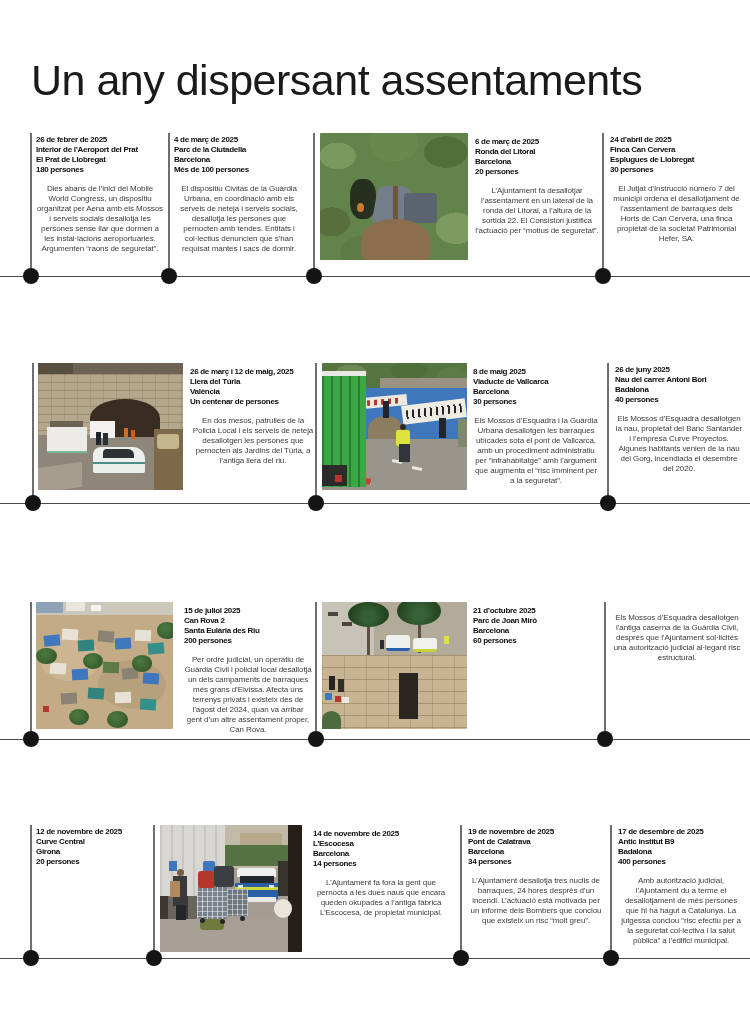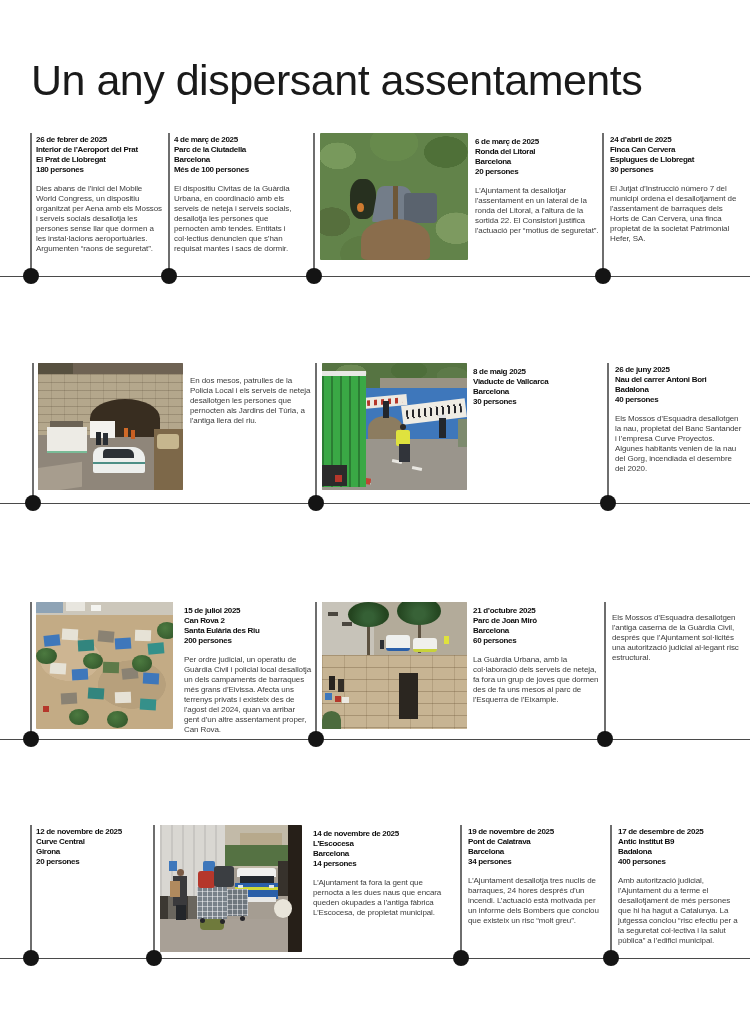--- a/index.html
+++ b/index.html
@@ -7,21 +7,21 @@
         font-family:"Liberation Sans",sans-serif;color:#111;}
   .title{position:absolute;left:31px;top:27px;font-size:43px;font-weight:400;
          letter-spacing:-0.5px;color:#1a1a1a;white-space:nowrap;}
   .hline{position:absolute;left:0;width:750px;height:1px;background:#4a4a4a;}
   .entry{position:absolute;}
   .vrule{position:absolute;left:0;top:0;width:1.5px;background:#6e6e6e;display:block;}
   .dot{position:absolute;left:-7px;width:16px;height:16px;border-radius:50%;
        background:#141414;display:block;}
   .txt{position:absolute;top:2px;}
   .hdr div{font-weight:bold;font-size:8px;line-height:10px;letter-spacing:-0.3px;color:#0d0d0d;}
-  .body{margin:9px 0 0;font-size:8px;line-height:10px;letter-spacing:-0.1px;color:#3c3c3c;}
+  .body{margin:9px 0 0;font-size:8px;line-height:10px;letter-spacing:-0.1px;color:#3c3c3c;text-align:center;}
   .photo{position:absolute;top:0;height:127px;overflow:hidden;border-radius:1px;background:#999;}
   .s{position:absolute;display:block;}
   .ph-bush{background:
      radial-gradient(30px 22px at 12% 18%,#78995c 0 60%,transparent 61%),
      radial-gradient(36px 26px at 85% 15%,#4f7038 0 60%,transparent 61%),
      radial-gradient(40px 30px at 50% 8%,#678a4c 0 60%,transparent 61%),
      radial-gradient(30px 24px at 8% 70%,#566f3d 0 60%,transparent 61%),
      radial-gradient(34px 26px at 92% 75%,#7d9a60 0 60%,transparent 61%),
      radial-gradient(40px 30px at 30% 95%,#5d7c44 0 60%,transparent 61%),
      #62834a;}
@@ -122,20 +122,26 @@
       <span class="s" style="left:36%;top:46%;width:17%;height:13%;background:#f3f2ee"></span>
       <span class="s" style="left:38%;top:66%;width:36%;height:21%;background:#edefed;border-radius:8px 12px 2px 2px"></span>
       <span class="s" style="left:45%;top:68%;width:21%;height:7%;background:#2c3136;border-radius:4px 6px 0 0"></span>
       <span class="s" style="left:38%;top:78%;width:36%;height:2px;background:#4d8f86"></span>
       <span class="s" style="left:40%;top:54%;width:5px;height:13px;background:#22262b"></span>
       <span class="s" style="left:45%;top:55%;width:5px;height:12px;background:#2a2f35"></span>
       <span class="s" style="left:59%;top:51%;width:4px;height:9px;background:#d06a28"></span>
       <span class="s" style="left:64%;top:53%;width:4px;height:9px;background:#c85f22"></span>
     </div>
     <div class="txt" style="left:158px;top:4px;width:126px">
+      <div class="hdr">
+        <div>26 de març i 12 de maig, 2025</div>
+        <div>Llera del Túria</div>
+        <div>València</div>
+        <div>Un centenar de persones</div>
+      </div>
       <p class="body">En dos mesos, patrulles de la Policia Local i els serveis de neteja desallotgen les persones que pernocten als Jardins del Túria, a l’antiga llera del riu.</p>
     </div>
   </article>
 
   <article class="entry" style="left:315px;top:363px">
     <span class="vrule" style="height:140px"></span>
     <span class="dot" style="top:132px"></span>
     <div class="photo" style="left:7px;width:145px;background:#98938a">
       <span class="s" style="left:0;top:0;width:100%;height:20%;background:radial-gradient(26px 14px at 20% 40%,#6d8a54 0 60%,transparent 61%),radial-gradient(30px 16px at 60% 30%,#4e6e3a 0 60%,transparent 61%),radial-gradient(26px 14px at 90% 50%,#5d7a49 0 60%,transparent 61%),#567442"></span>
       <span class="s" style="left:40%;top:12%;width:60%;height:10%;background:#9a9384"></span>
@@ -158,20 +164,21 @@
       <span class="s" style="left:81%;top:43%;width:7px;height:20px;background:#23272d"></span>
       <span class="s" style="left:94%;top:44%;width:6%;height:22%;background:#7d8a6e"></span>
     </div>
     <div class="txt" style="left:158px;top:4px;width:126px">
       <div class="hdr">
         <div>8 de maig 2025</div>
         <div>Viaducte de Vallcarca</div>
         <div>Barcelona</div>
         <div>30 persones</div>
       </div>
+      <p class="body">Els Mossos d’Esquadra i la Guàrdia Urbana desallotgen les barraques ubicades sota el pont de Vallcarca, amb un procediment administratiu per “infrahabitatge” amb l’argument que augmenta el “risc imminent per a la seguretat”.</p>
     </div>
   </article>
 
   <article class="entry" style="left:607px;top:363px">
     <span class="vrule" style="height:140px"></span>
     <span class="dot" style="top:132px"></span>
     <div class="txt" style="left:8px;width:128px">
       <div class="hdr">
         <div>26 de juny 2025</div>
         <div>Nau del carrer Antoni Bori</div>
@@ -250,21 +257,20 @@
       <span class="s" style="left:14%;top:75%;width:7px;height:6px;background:#ece9e2"></span>
       <span class="s" style="left:0;top:86%;width:13%;height:14%;background:#4c6b3e;border-radius:50% 50% 0 0"></span>
     </div>
     <div class="txt" style="left:158px;top:4px;width:126px">
       <div class="hdr">
         <div>21 d’octubre 2025</div>
         <div>Parc de Joan Miró</div>
         <div>Barcelona</div>
         <div>60 persones</div>
       </div>
-      <p class="body">La Guàrdia Urbana, amb la col·laboració dels serveis de neteja, fa fora un grup de joves que dormen des de fa uns mesos al parc de l’Esquerra de l’Eixample.</p>
     </div>
   </article>
 
   <article class="entry" style="left:604px;top:602px">
     <span class="vrule" style="height:137px"></span>
     <span class="dot" style="top:129px"></span>
     <div class="txt" style="left:8px;width:130px">
       <p class="body">Els Mossos d’Esquadra desallotgen l’antiga caserna de la Guàrdia Civil, després que l’Ajuntament sol·licités una autorització judicial al·legant risc estructural.</p>
     </div>
   </article>

